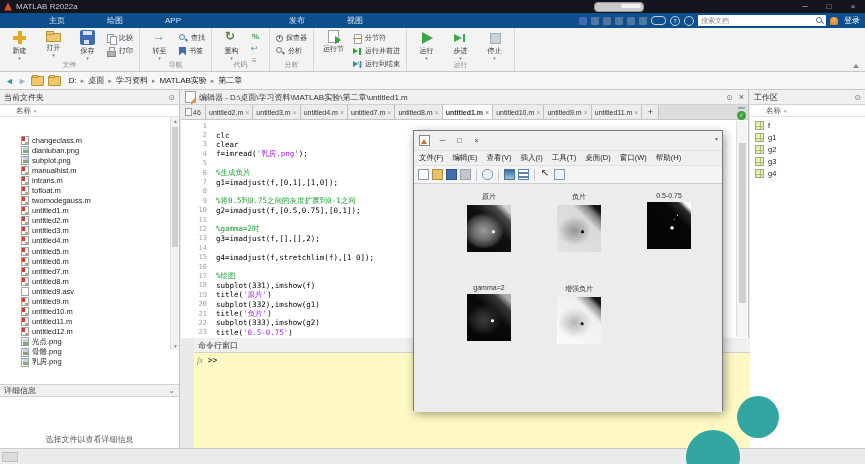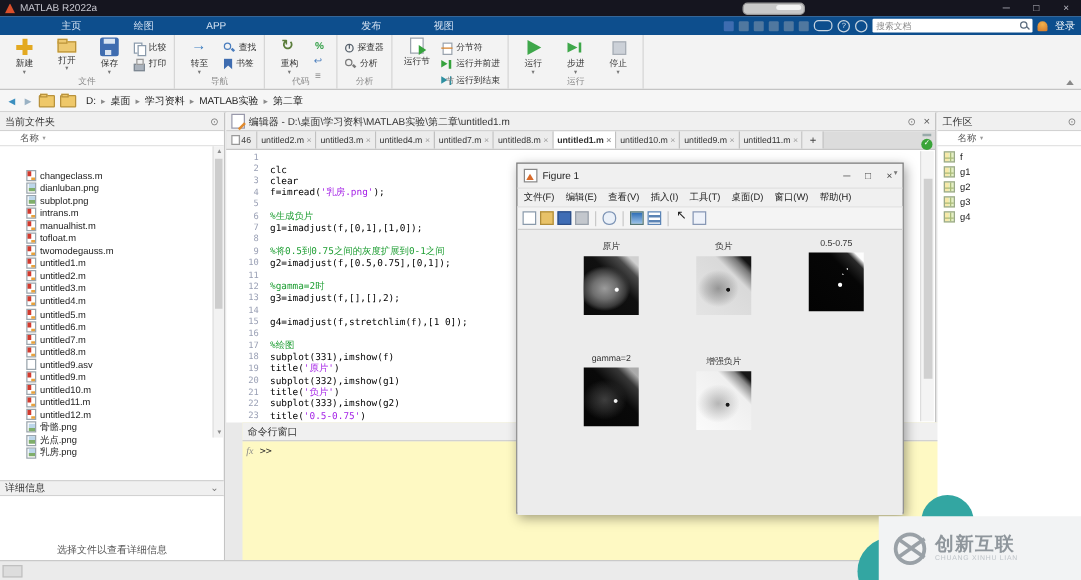--- a/index.html
+++ b/index.html
@@ -454,26 +454,26 @@
           <span>dianluban.png</span>
         </li>
 
         <li class="file-row">
           <span class="fic png"></span>
           <span>subplot.png</span>
         </li>
 
         <li class="file-row">
           <span class="fic m"></span>
+          <span>manualhist.m</span>
+        </li>
+
+        <li class="file-row">
+          <span class="fic m"></span>
           <span>intrans.m</span>
-        </li>
-
-        <li class="file-row">
-          <span class="fic m"></span>
-          <span>manualhist.m</span>
         </li>
 
         <li class="file-row">
           <span class="fic m"></span>
           <span>tofloat.m</span>
         </li>
 
         <li class="file-row">
           <span class="fic m"></span>
           <span>twomodegauss.m</span>
@@ -539,26 +539,26 @@
           <span>untitled11.m</span>
         </li>
 
         <li class="file-row">
           <span class="fic m"></span>
           <span>untitled12.m</span>
         </li>
 
         <li class="file-row">
           <span class="fic png"></span>
+          <span>光点.png</span>
+        </li>
+
+        <li class="file-row">
+          <span class="fic png"></span>
           <span>骨骼.png</span>
-        </li>
-
-        <li class="file-row">
-          <span class="fic png"></span>
-          <span>光点.png</span>
         </li>
 
         <li class="file-row">
           <span class="fic png"></span>
           <span>乳房.png</span>
         </li>
       </ul>
     <div class="fscroll">
       <span class="up">▲</span>
       <span class="thumb"></span>
@@ -780,21 +780,20 @@
         <li class="ws-row">
           <span class="wic"></span>
           <span>g4</span>
         </li>
       </ul>
   </div>
 
   <div class="figure-window">
     <div class="f-titlebar">
       <span class="figic"></span>
-      <span class="f-title">Figure 1</span>
       <span class="f-ctrl">─</span>
       <span class="f-ctrl">□</span>
       <span class="f-ctrl">×</span>
     </div>
     <div class="f-menubar">
 
         <span>文件(F)</span>
 
         <span>编辑(E)</span>
 
@@ -851,21 +850,14 @@
           <span class="sub-title">增强负片</span>
           <span class="sub-img enhanced"></span>
         </div>
       </div>
   </div>
 
   <div class="statusbar"></div>
   <span class="status-grip"></span>
   <span class="teal-a"></span>
   <span class="teal-b"></span>
-  <div class="wm-panel">
-    <span class="wm-mark"></span>
-    <span class="wm-text">
-      <span class="zh" style="display:block;">创新互联</span>
-      <span class="en" style="display:block;">CHUANG XINHU LIAN</span>
-    </span>
-  </div>
 
 </div>
 
 </body></html>

